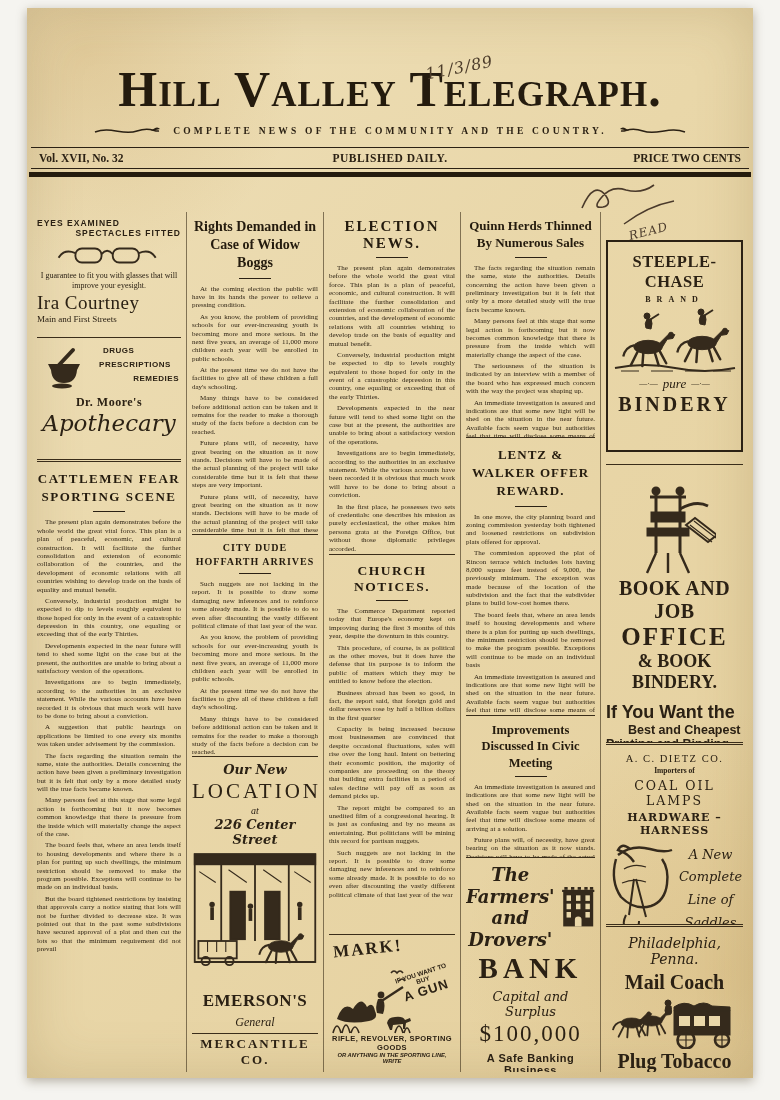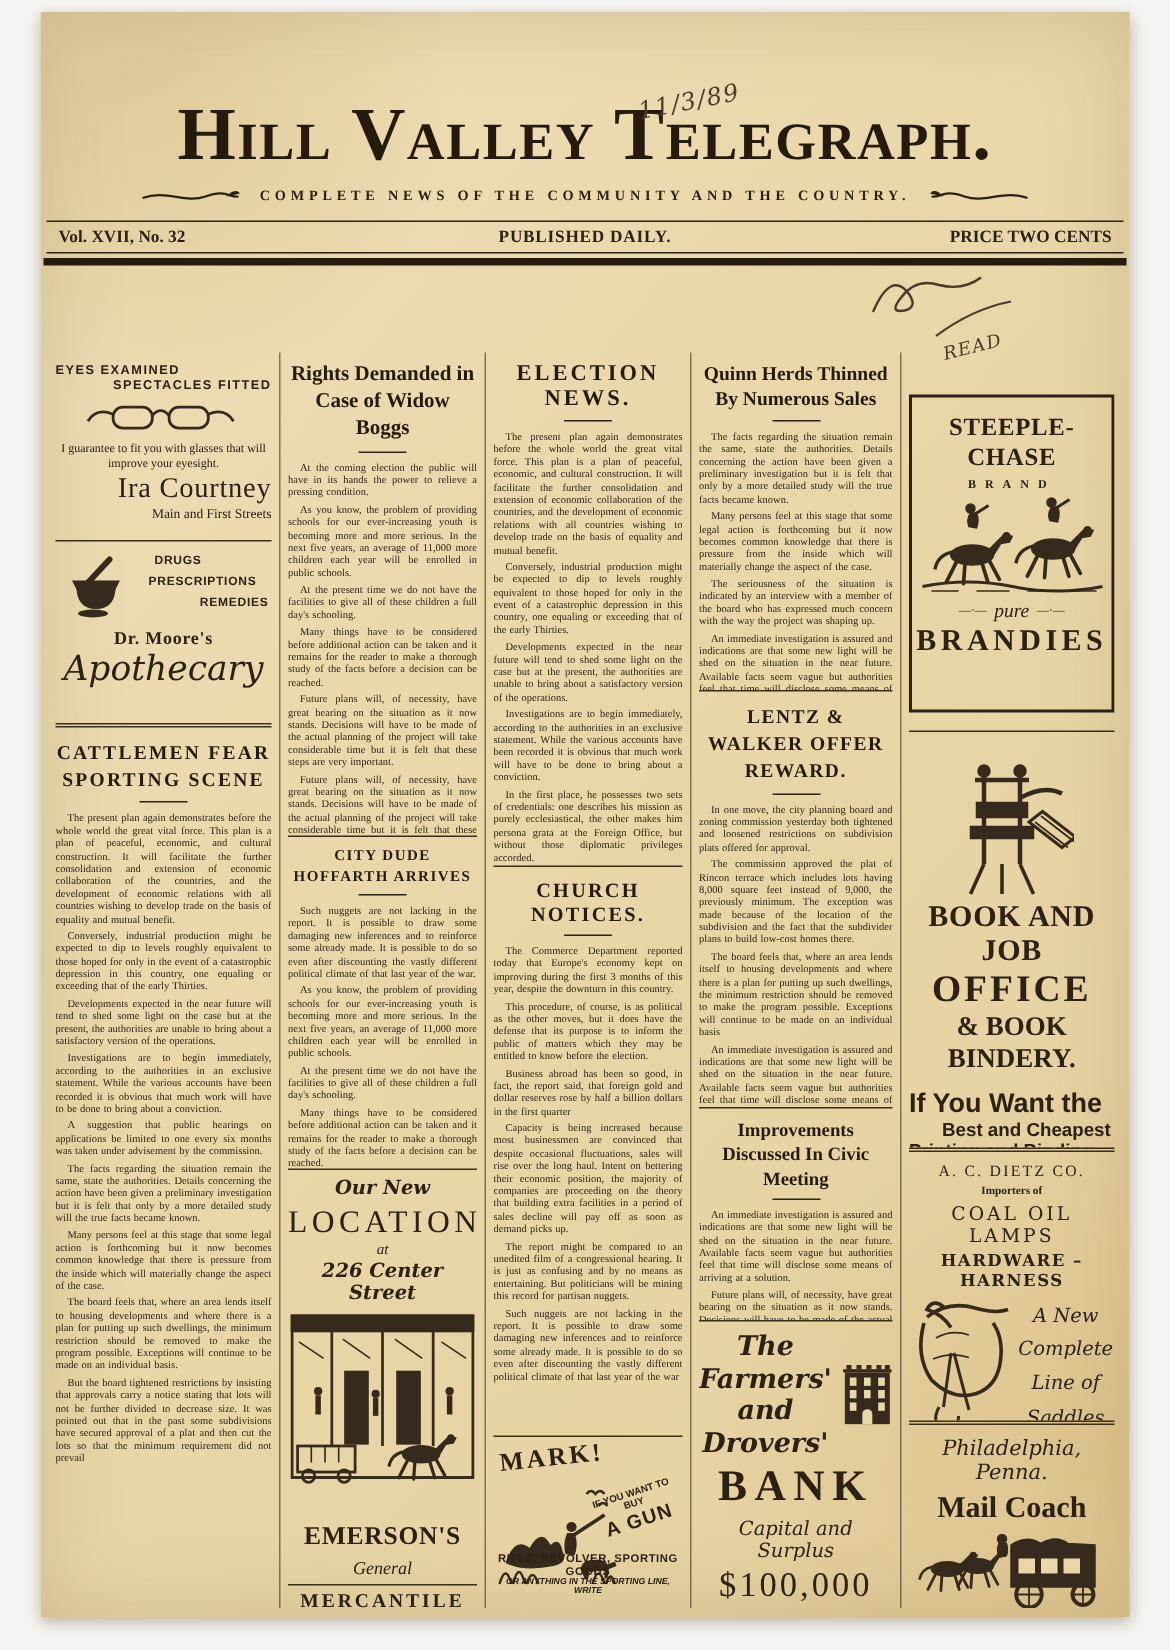--- a/index.html
+++ b/index.html
@@ -25,41 +25,41 @@
   .flourish.right{transform:scaleX(-1);}
   .dateline{display:flex;margin:9px 4px 0;padding:4px 8px;border-top:1.6px solid #2b2114;
             border-bottom:1.6px solid #2b2114;font-size:11.5px;font-weight:700;}
   .dateline>div{flex:1;}
   .dl-vol{text-align:left;}
   .dl-pub{text-align:center;letter-spacing:.5px;}
   .dl-price{text-align:right;}
   .heavy-rule{height:4.5px;background:#241b0e;margin:3px 2px 0;}
   
   .columns{position:absolute;top:204px;left:5px;right:5px;bottom:6px;display:flex;}
-  .col{display:flex;flex-direction:column;overflow:hidden;padding:0 5px;box-sizing:border-box;margin-top:23px;}
+  .col{display:flex;flex-direction:column;overflow:hidden;padding:0 5px;box-sizing:border-box;}
   .c1{width:154px;}
   .c2{width:137px;border-left:1px solid rgba(58,45,24,.6);}
   .c3{width:137px;border-left:1px solid rgba(58,45,24,.6);}
   .c4{width:140px;border-left:1px solid rgba(58,45,24,.6);}
   .c5{flex:1;border-left:1px solid rgba(58,45,24,.6);}
   .sec{overflow:hidden;box-sizing:border-box;}
   
   .para{margin:0 0 3px;font-size:7px;line-height:1.2;text-align:justify;text-indent:8px;
         color:#2d2213;word-spacing:.4px;}
   .headline{font-weight:700;text-align:center;color:#241b0e;}
   .divider{width:32px;border-top:1.6px solid #2b2114;margin:5px auto 6px;}
   svg.ink{color:#352a1c;display:block;}
   
   .s-courtney{height:126px;border-bottom:1px solid #3a2d1a;padding-top:6px;}
   .crt-l1{font-size:8.5px;font-weight:700;letter-spacing:1px;font-family:"Liberation Sans",sans-serif;}
   .crt-l2{font-size:8.5px;font-weight:700;letter-spacing:1px;text-align:right;font-family:"Liberation Sans",sans-serif;}
   .specs{width:116px;height:28px;margin:3px auto 2px;}
   .crt-guar{font-size:8px;text-align:center;line-height:1.25;}
-  .crt-name{font-size:19px;text-align:right;margin-top:1px;letter-spacing:.5px;}
-  .crt-addr{font-size:9px;text-align:right;}
+  .crt-name{font-size:19px;text-align:left;margin-top:1px;letter-spacing:.5px;}
+  .crt-addr{font-size:9px;text-align:left;}
   .s-apoth{height:124px;border-bottom:3px double #3a2d1a;padding-top:8px;}
   .apoth-top{display:flex;align-items:flex-start;}
   .mortar{width:46px;height:44px;flex:0 0 auto;margin-left:6px;}
   .apoth-svcs{flex:1;}
   .apoth-svc{font-size:8px;font-weight:700;letter-spacing:.5px;font-family:"Liberation Sans",sans-serif;}
   .apoth-svc:nth-child(1){text-align:left;padding-left:14px;}
   .apoth-svc:nth-child(2){text-align:center;margin-top:5px;}
   .apoth-svc:nth-child(3){text-align:right;margin-top:5px;padding-right:2px;}
   .apoth-name{font-size:12px;font-weight:700;text-align:center;margin-top:5px;letter-spacing:.5px;}
   .apoth-title{font-size:23px;font-style:italic;text-align:center;font-family:"DejaVu Serif",serif;margin-top:0;}
@@ -449,21 +449,21 @@
             <g color="#352a1c">
               <use href="#horse" x="8" y="18" width="62" height="42"></use>
               <use href="#rider" x="26" y="4" width="24" height="24"></use>
               <use href="#horse" x="62" y="14" width="62" height="42"></use>
               <use href="#rider" x="80" y="0" width="24" height="24"></use>
             </g>
             <path d="M4,60 q30,-6 60,0 q30,6 60,0" stroke="currentColor" fill="none" stroke-width="2"></path>
             <path d="M10,63 h18 M40,63 h22 M74,63 h20 M102,63 h18" stroke="currentColor" stroke-width="1"></path>
           </svg>
           <div class="brd-pure">pure</div>
-          <div class="brd-prod">BRANDIES</div>
+          <div class="brd-prod">BINDERY</div>
         </div>
       </div>
 
       <div class="sec s-bookjob">
         <svg class="press ink" viewBox="0 0 82 92">
           <g stroke="currentColor" fill="none" stroke-width="3">
             <line x1="22" y1="10" x2="22" y2="68"></line>
             <line x1="46" y1="10" x2="46" y2="68"></line>
             <line x1="16" y1="12" x2="52" y2="12"></line>
             <circle cx="22" cy="6" r="3" fill="currentColor"></circle>

